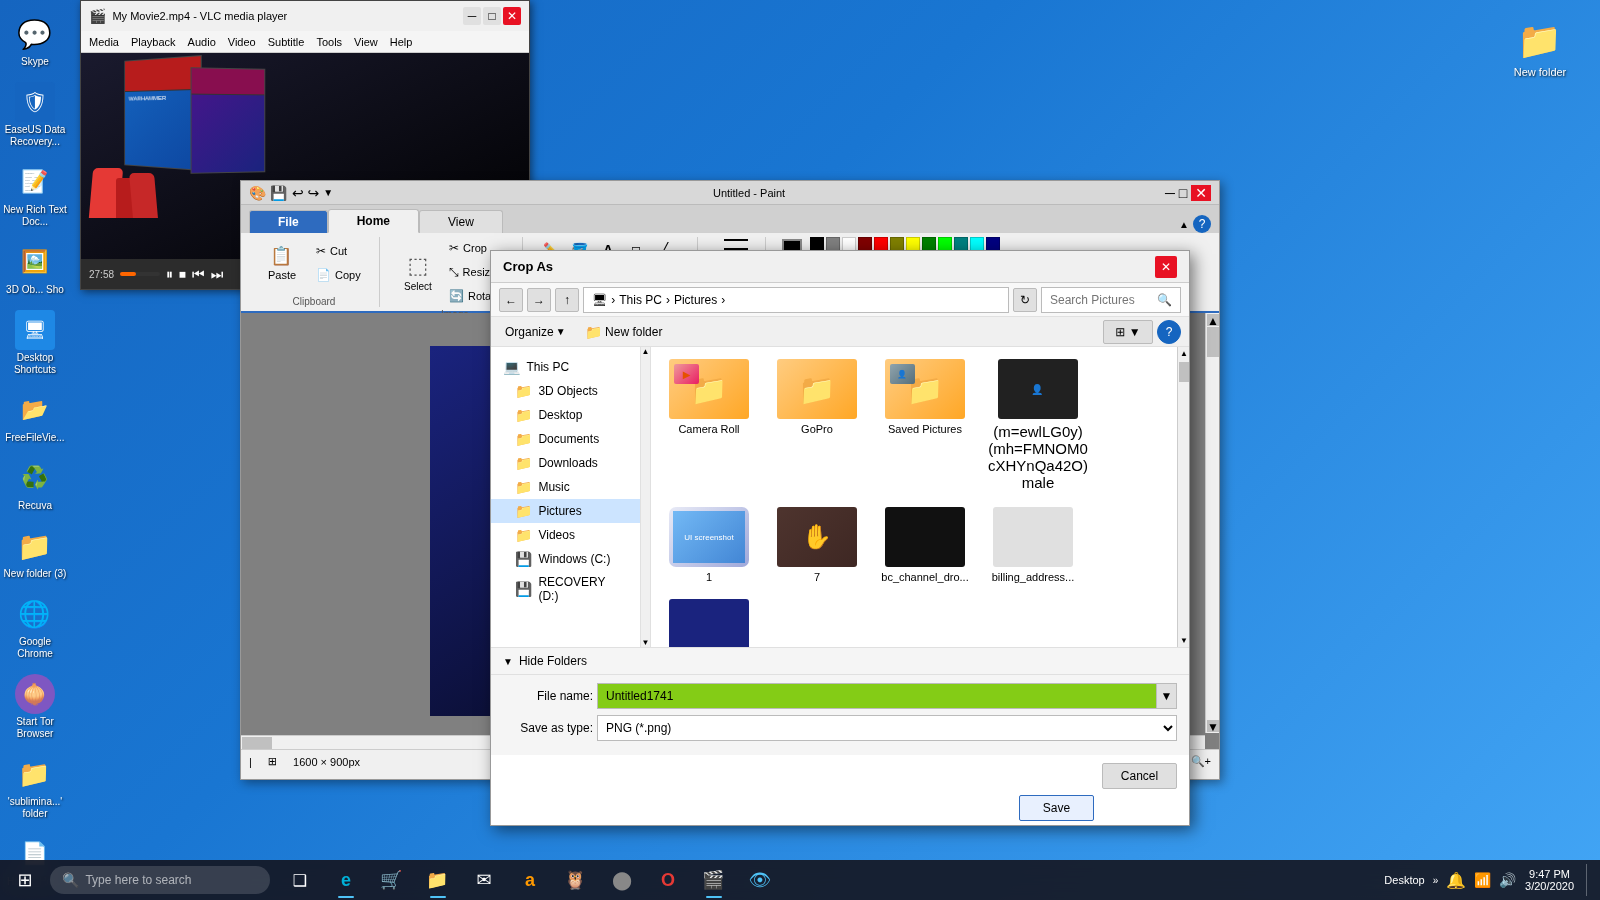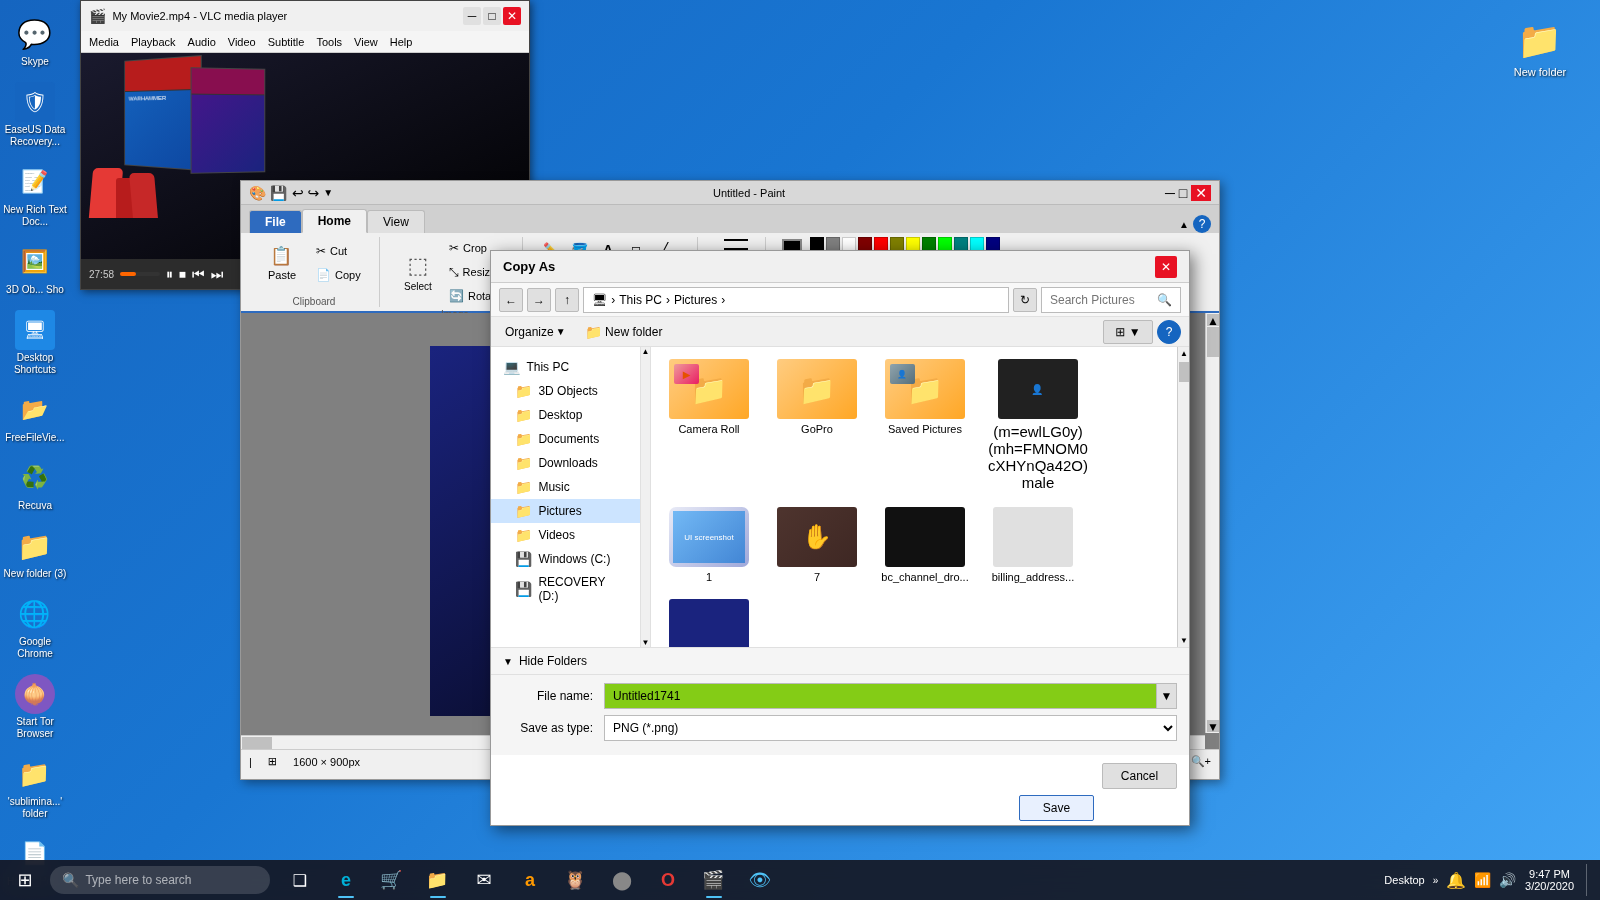--- a/index.html
+++ b/index.html
@@ -75,21 +75,21 @@
       z-index: 10;
     }
     .paint-quickaccess {
       height: 24px; background: #d8d8d8; display: flex; align-items: center; padding: 0 8px; gap: 4px;
       border-bottom: 1px solid #bbb; font-size: 11px;
     }
     .paint-tabs {
       height: 28px; display: flex; align-items: flex-end; padding: 0 8px; background: #d0d0d0;
     }
     .paint-tab {
-      padding: 4px 15px; background: #e0e0e0; border: 1px solid #bbb;
+      padding: 4px 28px; background: #e0e0e0; border: 1px solid #bbb;
       border-bottom: none; cursor: pointer; font-size: 12px;
       border-radius: 3px 3px 0 0;
     }
     .paint-tab.active { background: #f0f0f0; border-bottom: 1px solid #f0f0f0; font-weight: bold; }
     .paint-ribbon {
       height: 80px; background: #f0f0f0; border-bottom: 2px solid #2e6bbf;
       display: flex; align-items: center; padding: 4px 8px; gap: 8px;
     }
     .ribbon-section {
       display: flex; flex-direction: column; align-items: center;
@@ -173,21 +173,21 @@
       width: 80px; height: 60px; border-radius: 3px; margin-bottom: 4px;
       display: flex; align-items: center; justify-content: center; font-size: 10px;
       overflow: hidden;
     }
     .file-item .thumb-folder { background: #ffcc80; font-size: 40px; color: #e65100; }
     .file-item .file-name { font-size: 11px; text-align: center; word-break: break-word; }
     .dialog-bottom {
       padding: 8px 12px; background: #f5f5f5; border-top: 1px solid #e0e0e0;
     }
     .dialog-field {
-      display: flex; align-items: center; margin-bottom: 6px; gap: 11px;
+      display: flex; align-items: center; margin-bottom: 6px; gap: 4px;
     }
     .dialog-field label { width: 90px; font-size: 12px; text-align: right; }
     .dialog-field .field-input {
       flex: 1; height: 26px; border: 1px solid #bbb; padding: 0 8px;
       font-size: 12px; background: #84cc16;
     }
     .dialog-field-arrow { width: 20px; height: 26px; background: #e0e0e0; border: 1px solid #bbb; border-left: none; display: flex; align-items: center; justify-content: center; cursor: pointer; }
     .dialog-buttons-row {
       display: flex; justify-content: flex-end; gap: 8px; padding: 8px 12px 4px;
     }
@@ -631,21 +631,21 @@
       <span style="margin-left:auto;">100%</span>
       <span>🔍−</span>
       <input type="range" min="10" max="400" value="100" style="width: 80px;">
       <span>🔍+</span>
     </div>
   </div>
 
   <div class="saveas-dialog">
 
     <div class="dialog-titlebar">
-      <span>Copy As</span>
+      <span>Crop As</span>
       <button class="dialog-close-btn">✕</button>
     </div>
 
     <div class="dialog-toolbar">
       <button class="dialog-nav-btn">←</button>
       <button class="dialog-nav-btn">→</button>
       <button class="dialog-nav-btn">↑</button>
       <div class="dialog-breadcrumb">
         <span>🖥</span>
         <span>›</span>

